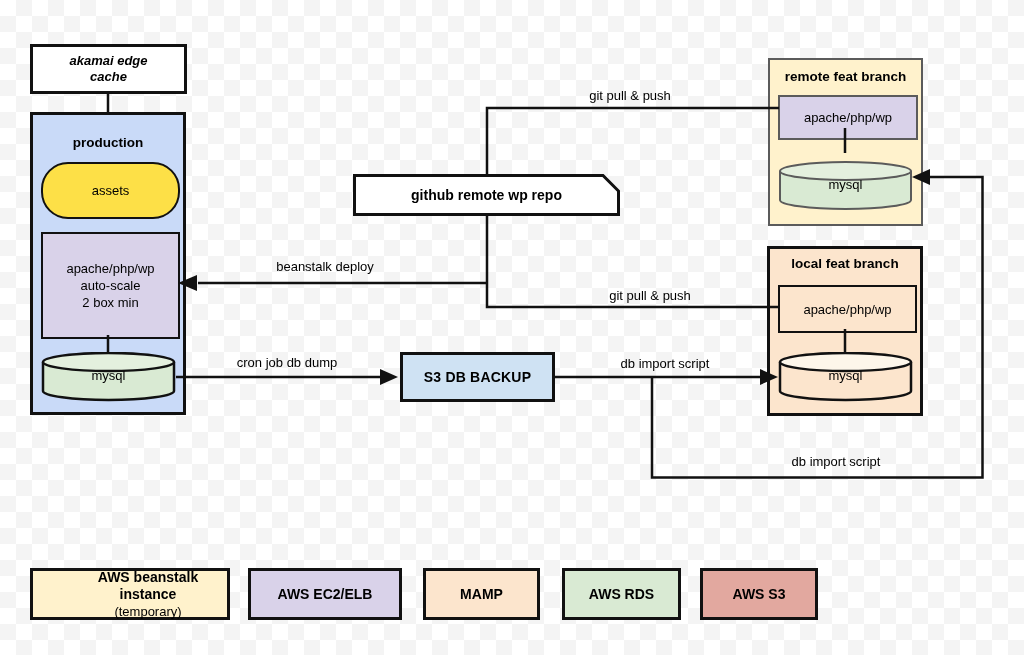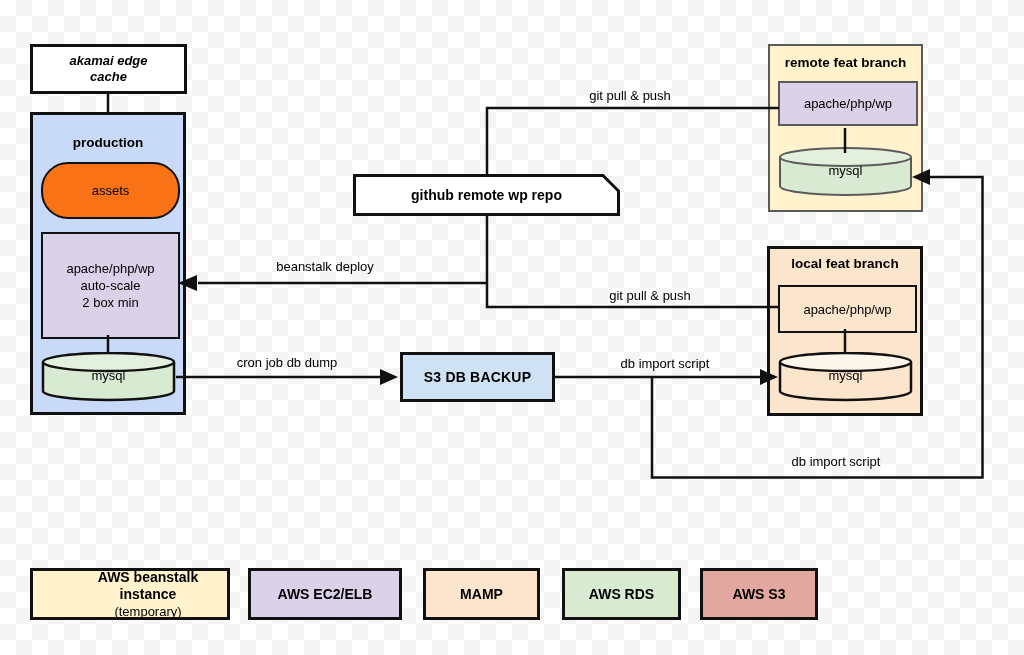--- a/index.html
+++ b/index.html
@@ -29,21 +29,21 @@
   .group-title{position:absolute;left:0;right:0;text-align:center;font-weight:bold;font-size:13.5px;}
   .production .group-title{top:20px;}
   .prod-assets{position:absolute;left:8px;top:47px;width:135px;height:53px;border:2.5px solid #111;font-size:13px;}
   .prod-apache{position:absolute;left:8px;top:117px;width:135px;height:103px;border:2.5px solid #111;font-size:13px;line-height:17px;}
 
   
   .github{left:353px;top:174px;width:267px;height:42px;}
   .github .lbl{position:absolute;inset:0;font-size:14px;}
 
   
-  .remote-branch{left:768px;top:44px;width:155px;height:168px;border:2px solid #5b5b5b;}
+  .remote-branch{left:768px;top:58px;width:155px;height:168px;border:2px solid #5b5b5b;}
   .remote-branch .group-title{top:9px;}
   .remote-apache{position:absolute;left:8px;top:35px;width:136px;height:41px;border:2px solid #5b5b5b;font-size:13px;}
   .local-branch{left:767px;top:246px;width:156px;height:170px;border:3px solid #111;}
   .local-branch .group-title{top:7px;}
   .local-apache{position:absolute;left:8px;top:36px;width:135px;height:44px;border:2.5px solid #111;font-size:13px;}
 
   
   .cyl{position:absolute;width:135px;height:50px;}
   .cyl svg{position:absolute;left:0;top:0;}
   .cyl .lbl{position:absolute;left:0;right:0;top:16px;text-align:center;font-size:13px;}
@@ -78,21 +78,21 @@
 
 <div id="canvas">
 
   <div class="nodes-layer">
 
     <div class="node akamai center bold pre">akamai edge
 cache</div>
 
     <div class="node production" style="background-color: rgb(201, 218, 248);">
       <div class="group-title">production</div>
-      <div class="prod-assets center" style="background-color: #f97316; border-radius: 27px;">assets</div>
+      <div class="prod-assets center" style="background-color: #fde047; border-radius: 27px;">assets</div>
       <div class="prod-apache center pre" style="background-color: rgb(217, 210, 233);">apache/php/wp
 auto-scale
 2 box min</div>
       <div class="cyl cyl-prod">
         <svg width="135" height="50" viewBox="0 0 135 50">
           <path d="M2,10 L2,39 A65.5,9 0 0 0 133,39 L133,10" fill="#D9EAD3" stroke="#111" stroke-width="2.5"></path>
           <ellipse cx="67.5" cy="10" rx="65.5" ry="9" fill="#E4F0DE" stroke="#111" stroke-width="2.5"></ellipse>
         </svg>
         <div class="lbl">mysql</div>
       </div>

